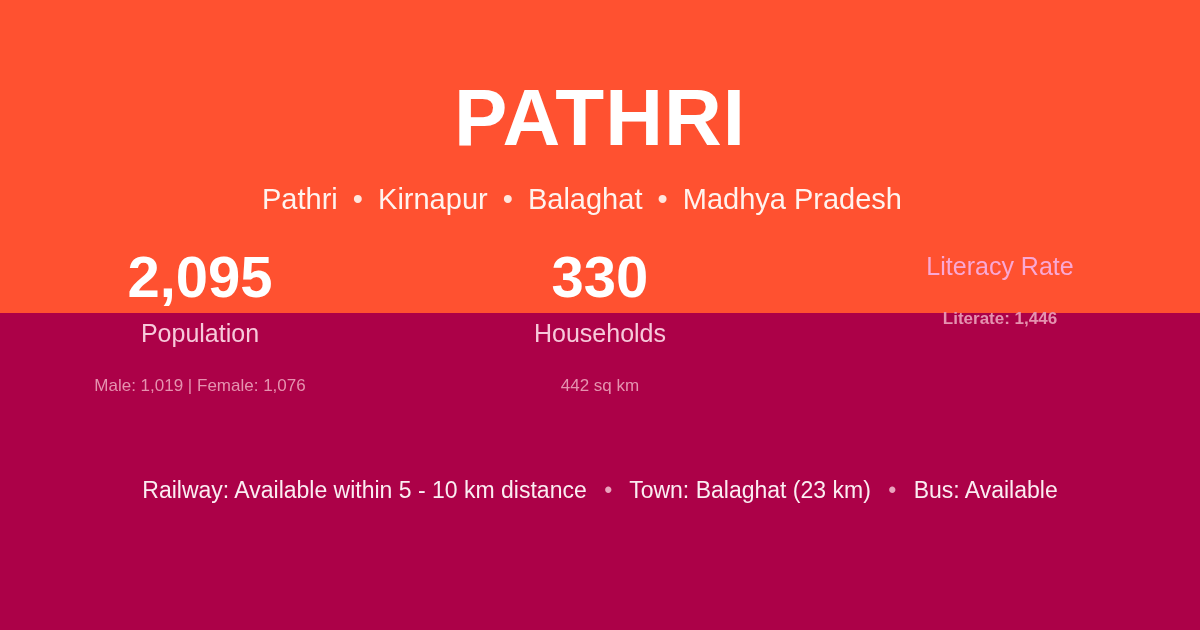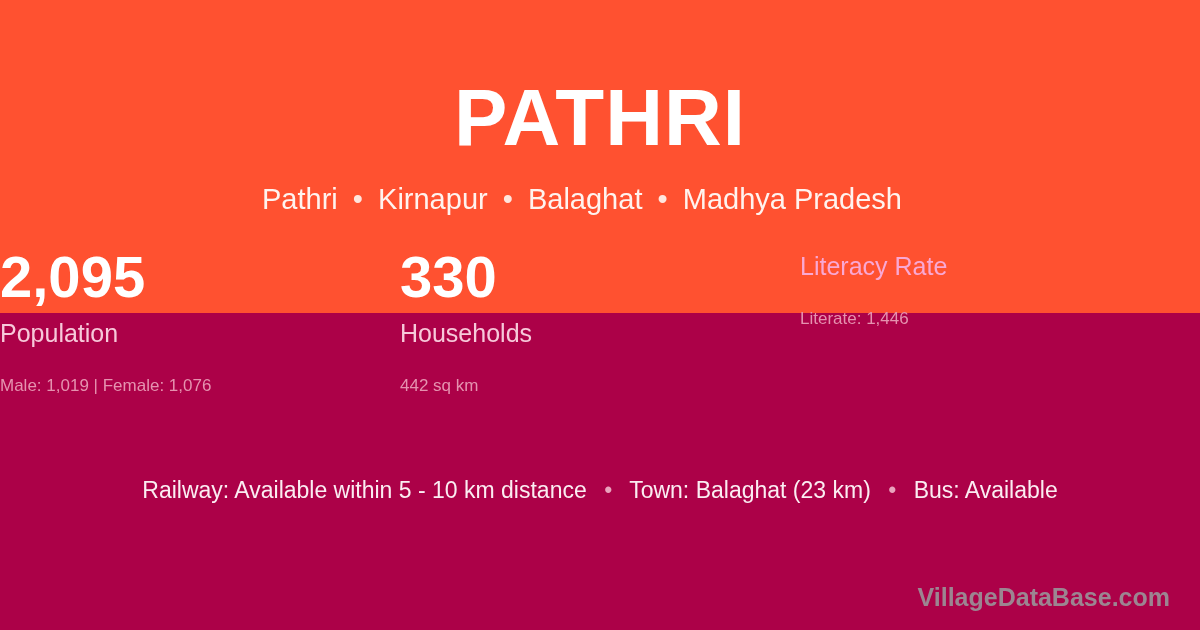--- a/index.html
+++ b/index.html
@@ -71,20 +71,21 @@
 
   
   .stats {
     position: absolute;
     left: 0; top: 243px;
     width: 1200px;
     display: flex;
   }
   .stat {
     flex: 1 1 0;
+    text-align: center;
   }
   .stat-value {
     font-size: 58px;
     font-weight: bold;
     color: #FFFFFF;
     line-height: 1.16;
     letter-spacing: 0px;
   }
   .stat-label {
     margin-top: 8px;
@@ -158,28 +159,27 @@
     </div>
 
     <div class="stat">
       <div class="stat-value" style="color: rgb(255, 255, 255);">330</div>
       <div class="stat-label" style="color: rgb(247, 201, 218);">Households</div>
       <div class="stat-sub" style="color: rgb(229, 146, 175);">442 sq km</div>
     </div>
 
     <div class="stat">
       <div class="stat-label" style="color: #f9a8d4;">Literacy Rate</div>
-      <div class="stat-sub" style="color: rgb(229, 146, 175);">Literate: 1,446</div>
+      <div class="stat-sub" style="color: rgb(229, 146, 175); font-weight: bold;">Literate: 1,446</div>
     </div>
 
   </div>
 
   <div class="facilities">
     <span>Railway: Available within 5 - 10 km distance</span>
     <span class="sep">•</span>
     <span>Town: Balaghat (23 km)</span>
     <span class="sep">•</span>
     <span>Bus: Available</span>
   </div>
 
-  <div class="brand" style="color: rgb(156, 133, 145);">VillageDataBase.com</div>
 
 </div>
 
 </body></html>

